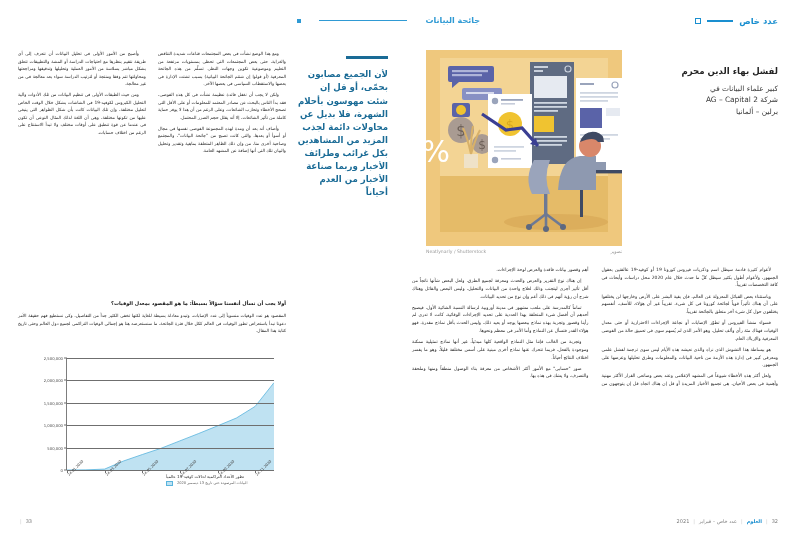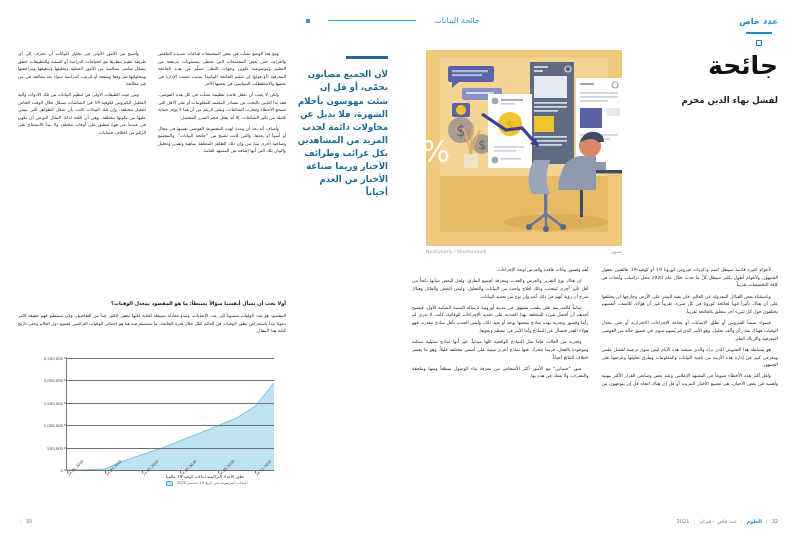--- a/index.html
+++ b/index.html
@@ -6,25 +6,25 @@
   html, body {
     width: 800px; height: 540px;
     background: #ffffff;
     font-family: "DejaVu Sans", sans-serif;
     overflow: hidden;
   }
   .spread { position: relative; width: 800px; height: 540px; background: #fff; direction: rtl; }
 
   
   .runhead { position: absolute; top: 16px; left: 0; width: 800px; height: 20px; }
-  .rh-right { position: absolute; right: 22px; top: 0; display: flex; align-items: center; gap: 6px; flex-direction: column; }
+  .rh-right { position: absolute; right: 22px; top: 0; display: flex; align-items: center; gap: 6px; }
   .rh-right .rh-label { color: #1a8fd0; font-size: 8.5px; font-weight: bold; }
   .rh-line { width: 26px; height: 1.6px; background: #1a8fd0; }
   .rh-sq { width: 6px; height: 6px; border: 1.6px solid #1a8fd0; background: #fff; }
-  .rh-mid { position: absolute; right: 320px; top: 0; display: flex; align-items: center; gap: 18px; }
+  .rh-mid { position: absolute; right: 320px; top: 0; display: flex; align-items: center; gap: 18px; font-weight: bold; }
   .rh-mid .rh-label { color: #2f9ad4; font-size: 8px; }
   .rh-mid .rh-line2 { width: 88px; height: 1.2px; background: #2f9ad4; }
   .rh-dot { width: 4px; height: 4px; background: #2f9ad4; }
 
   
   .page-right { position: absolute; right: 0; top: 0; width: 400px; height: 540px; padding: 44px 22px 26px 12px; }
   .title-block { position: absolute; right: 22px; top: 52px; width: 150px; text-align: right; }
   .art-title { font-size: 25px; line-height: 1.15; font-weight: bold; color: #111; letter-spacing: -0.3px; }
   .author { margin-top: 14px; font-size: 8.6px; font-weight: bold; color: #222; }
   .affil { margin-top: 7px; font-size: 7.4px; line-height: 1.55; color: #3a3a3a; }
@@ -95,23 +95,25 @@
       <span class="rh-label">جائحة البيانات</span>
       <span class="rh-line2"></span>
       <span class="rh-dot"></span>
     </div>
   </div>
 
   <div class="page-right">
 
     <div class="title-block">
       <div class="art-title">
-        <div>جائحة</div>
       </div>
       <div class="author">لفشل بهاء الدين محرم</div>
+      <div class="affil" style="white-space:pre-line">كبير علماء البيانات في
+شركة AG – Capital 2
+برلين – ألمانيا</div>
     </div>
 
     <div class="hero">
       <svg viewBox="0 0 196 196" width="196" height="196">
         <rect x="0" y="0" width="196" height="196" fill="#efc87d"></rect>
         <rect x="14" y="8" width="168" height="118" fill="#f3d494"></rect>
 
         <rect x="22" y="16" width="46" height="16" rx="2" fill="#5a63a8"></rect>
         <polygon points="26,32 26,38 33,32" fill="#5a63a8"></polygon>
         <rect x="26" y="20" width="36" height="2.2" fill="#aeb4d8"></rect>

